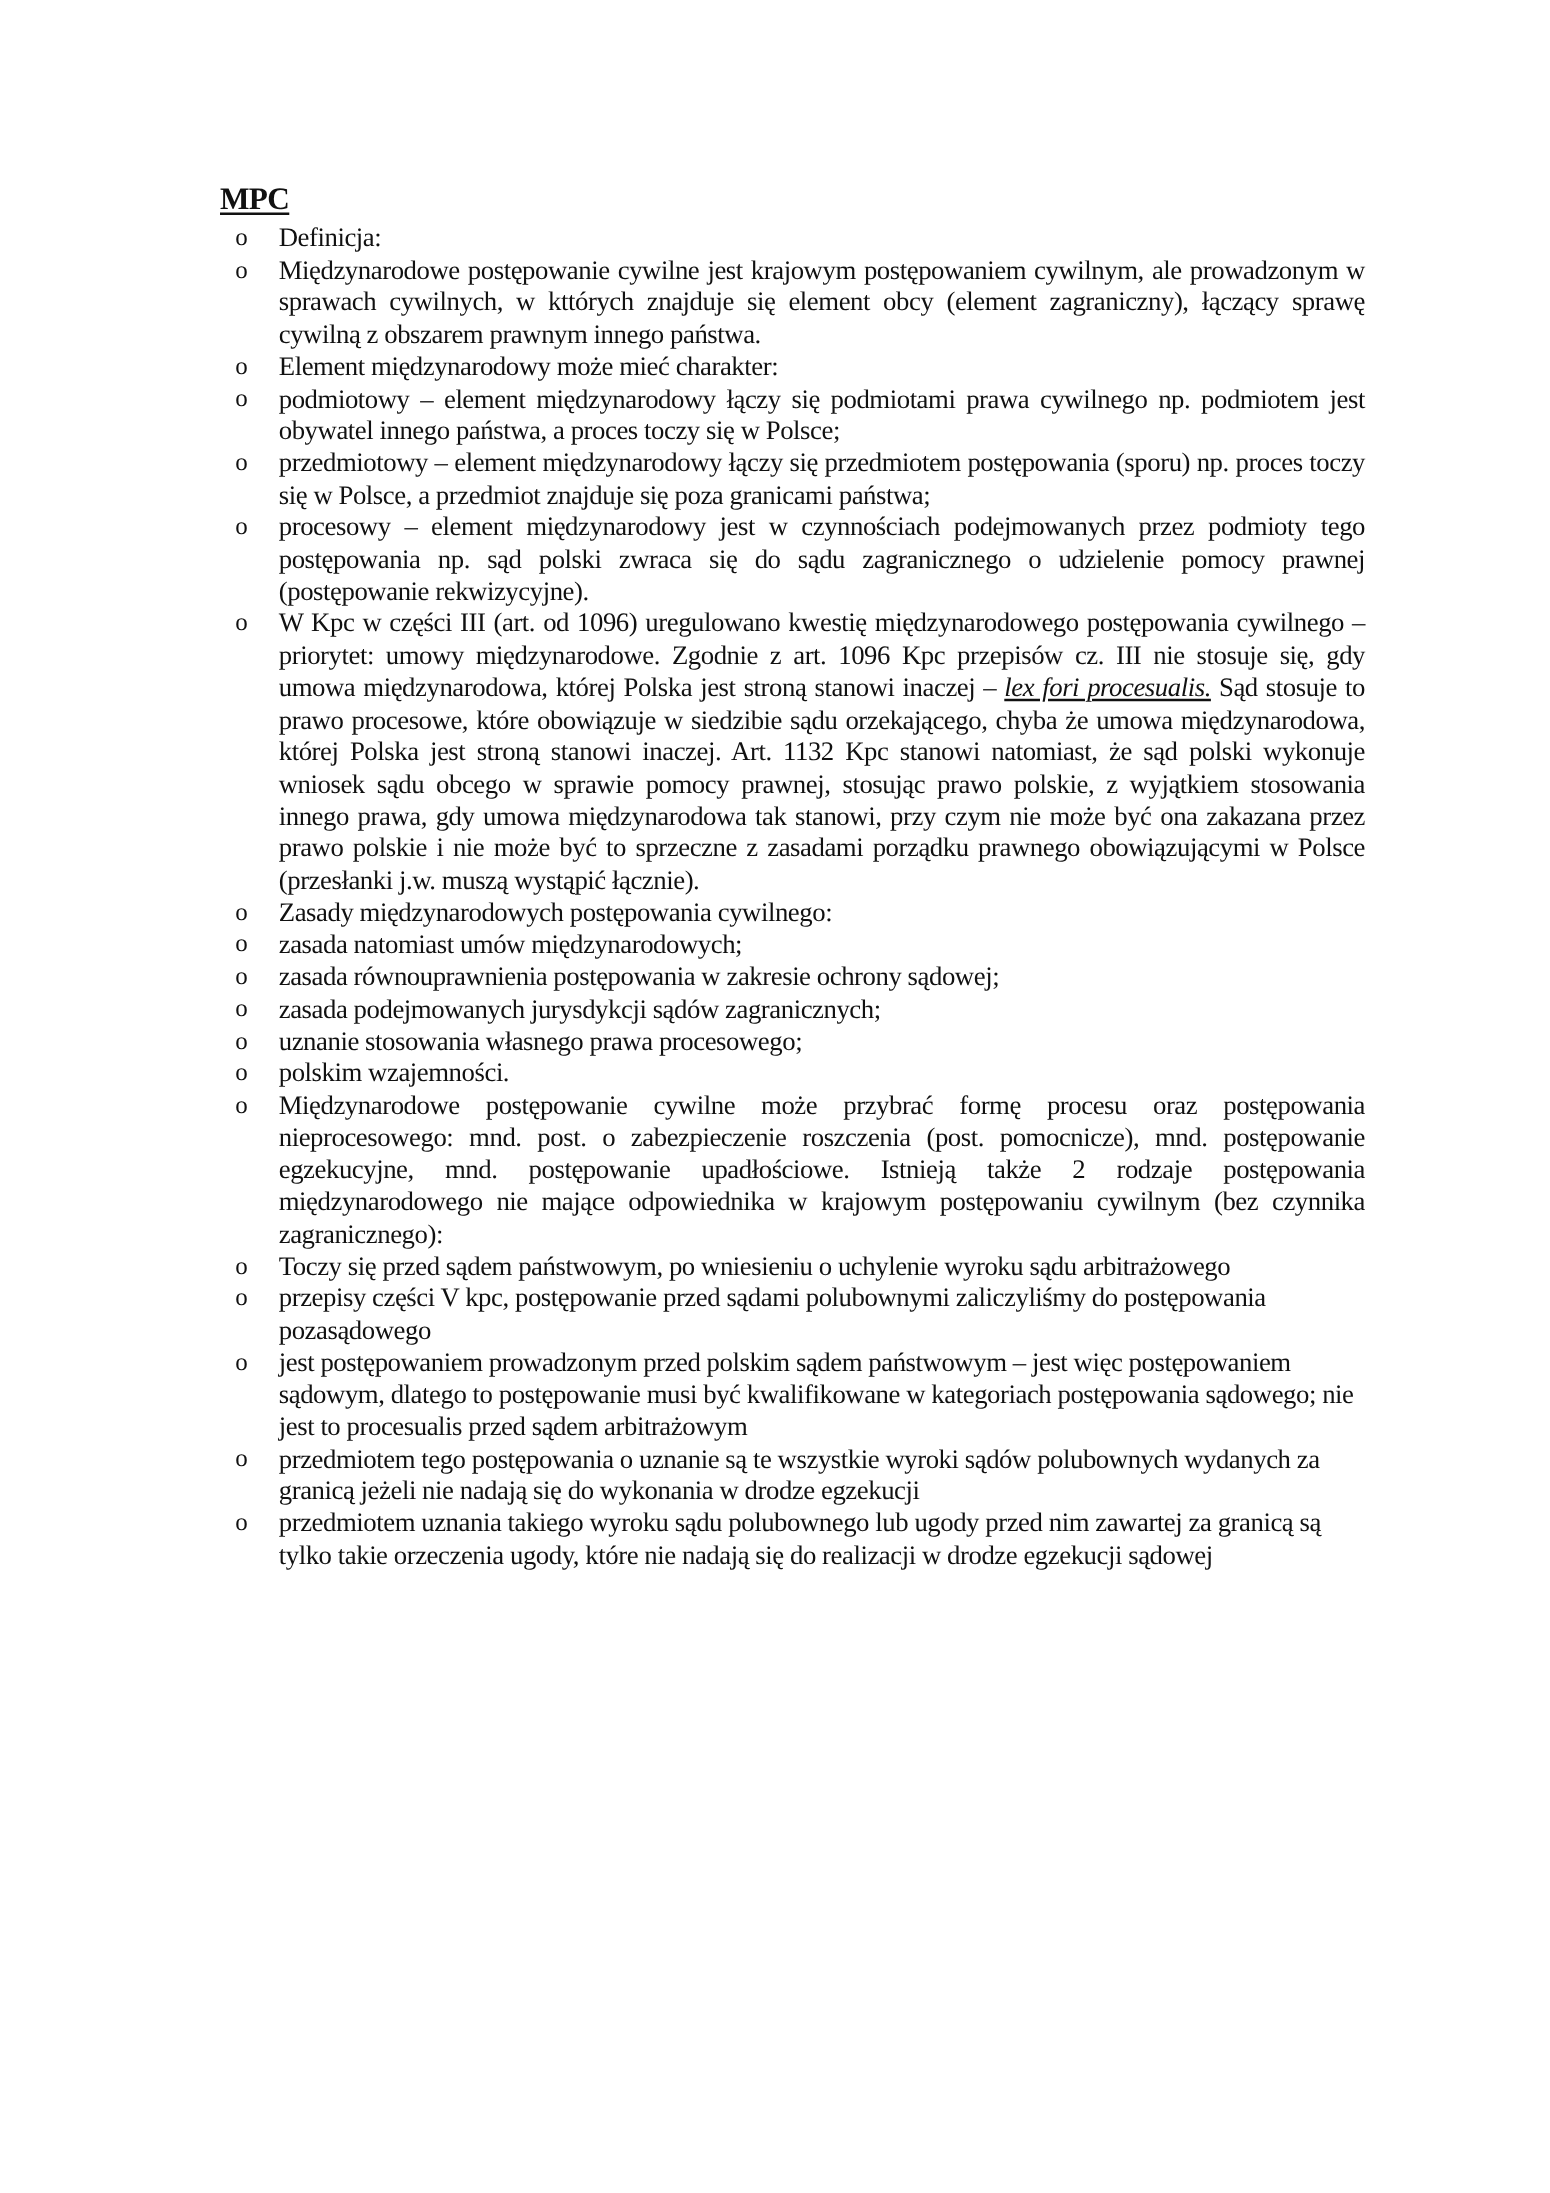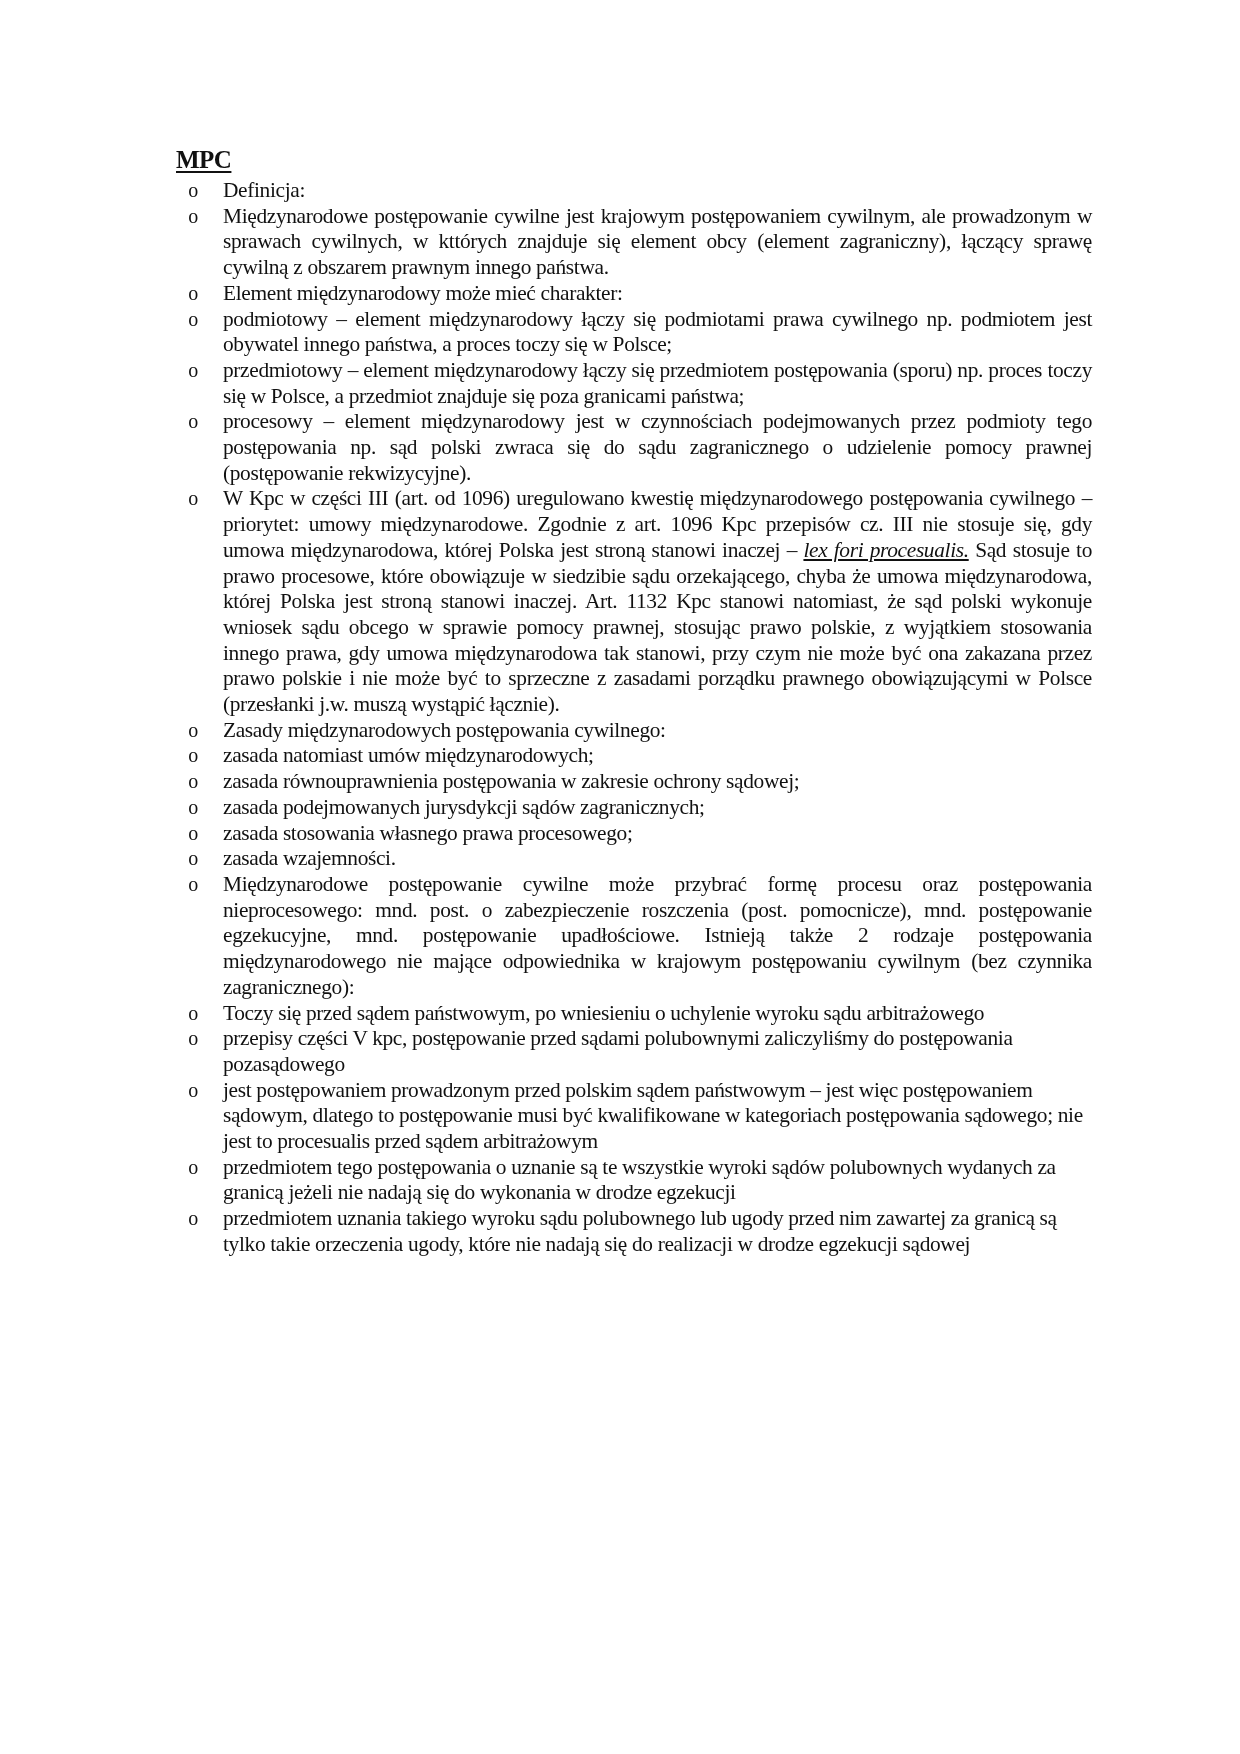--- a/index.html
+++ b/index.html
@@ -75,25 +75,25 @@
     <li class="item">
       <span class="bullet">o</span>
       <span class="text">zasada równouprawnienia postępowania w zakresie ochrony sądowej;</span>
     </li>
     <li class="item">
       <span class="bullet">o</span>
       <span class="text">zasada podejmowanych jurysdykcji sądów zagranicznych;</span>
     </li>
     <li class="item">
       <span class="bullet">o</span>
-      <span class="text">zasada stosowania własnego prawa procesowego;</span>
+      <span class="text">uznanie stosowania własnego prawa procesowego;</span>
     </li>
     <li class="item">
       <span class="bullet">o</span>
-      <span class="text">zasada wzajemności.</span>
+      <span class="text">polskim wzajemności.</span>
     </li>
     <li class="item">
       <span class="bullet">o</span>
       <span class="text justify">Międzynarodowe postępowanie cywilne może przybrać formę procesu oraz postępowania nieprocesowego: mnd. post. o zabezpieczenie roszczenia (post. pomocnicze), mnd. postępowanie egzekucyjne, mnd. postępowanie upadłościowe. Istnieją także 2 rodzaje postępowania międzynarodowego nie mające odpowiednika w krajowym postępowaniu cywilnym (bez czynnika zagranicznego):</span>
     </li>
     <li class="item">
       <span class="bullet">o</span>
       <span class="text justify">Toczy się przed sądem państwowym, po wniesieniu o uchylenie wyroku sądu arbitrażowego</span>
     </li>
     <li class="item">

